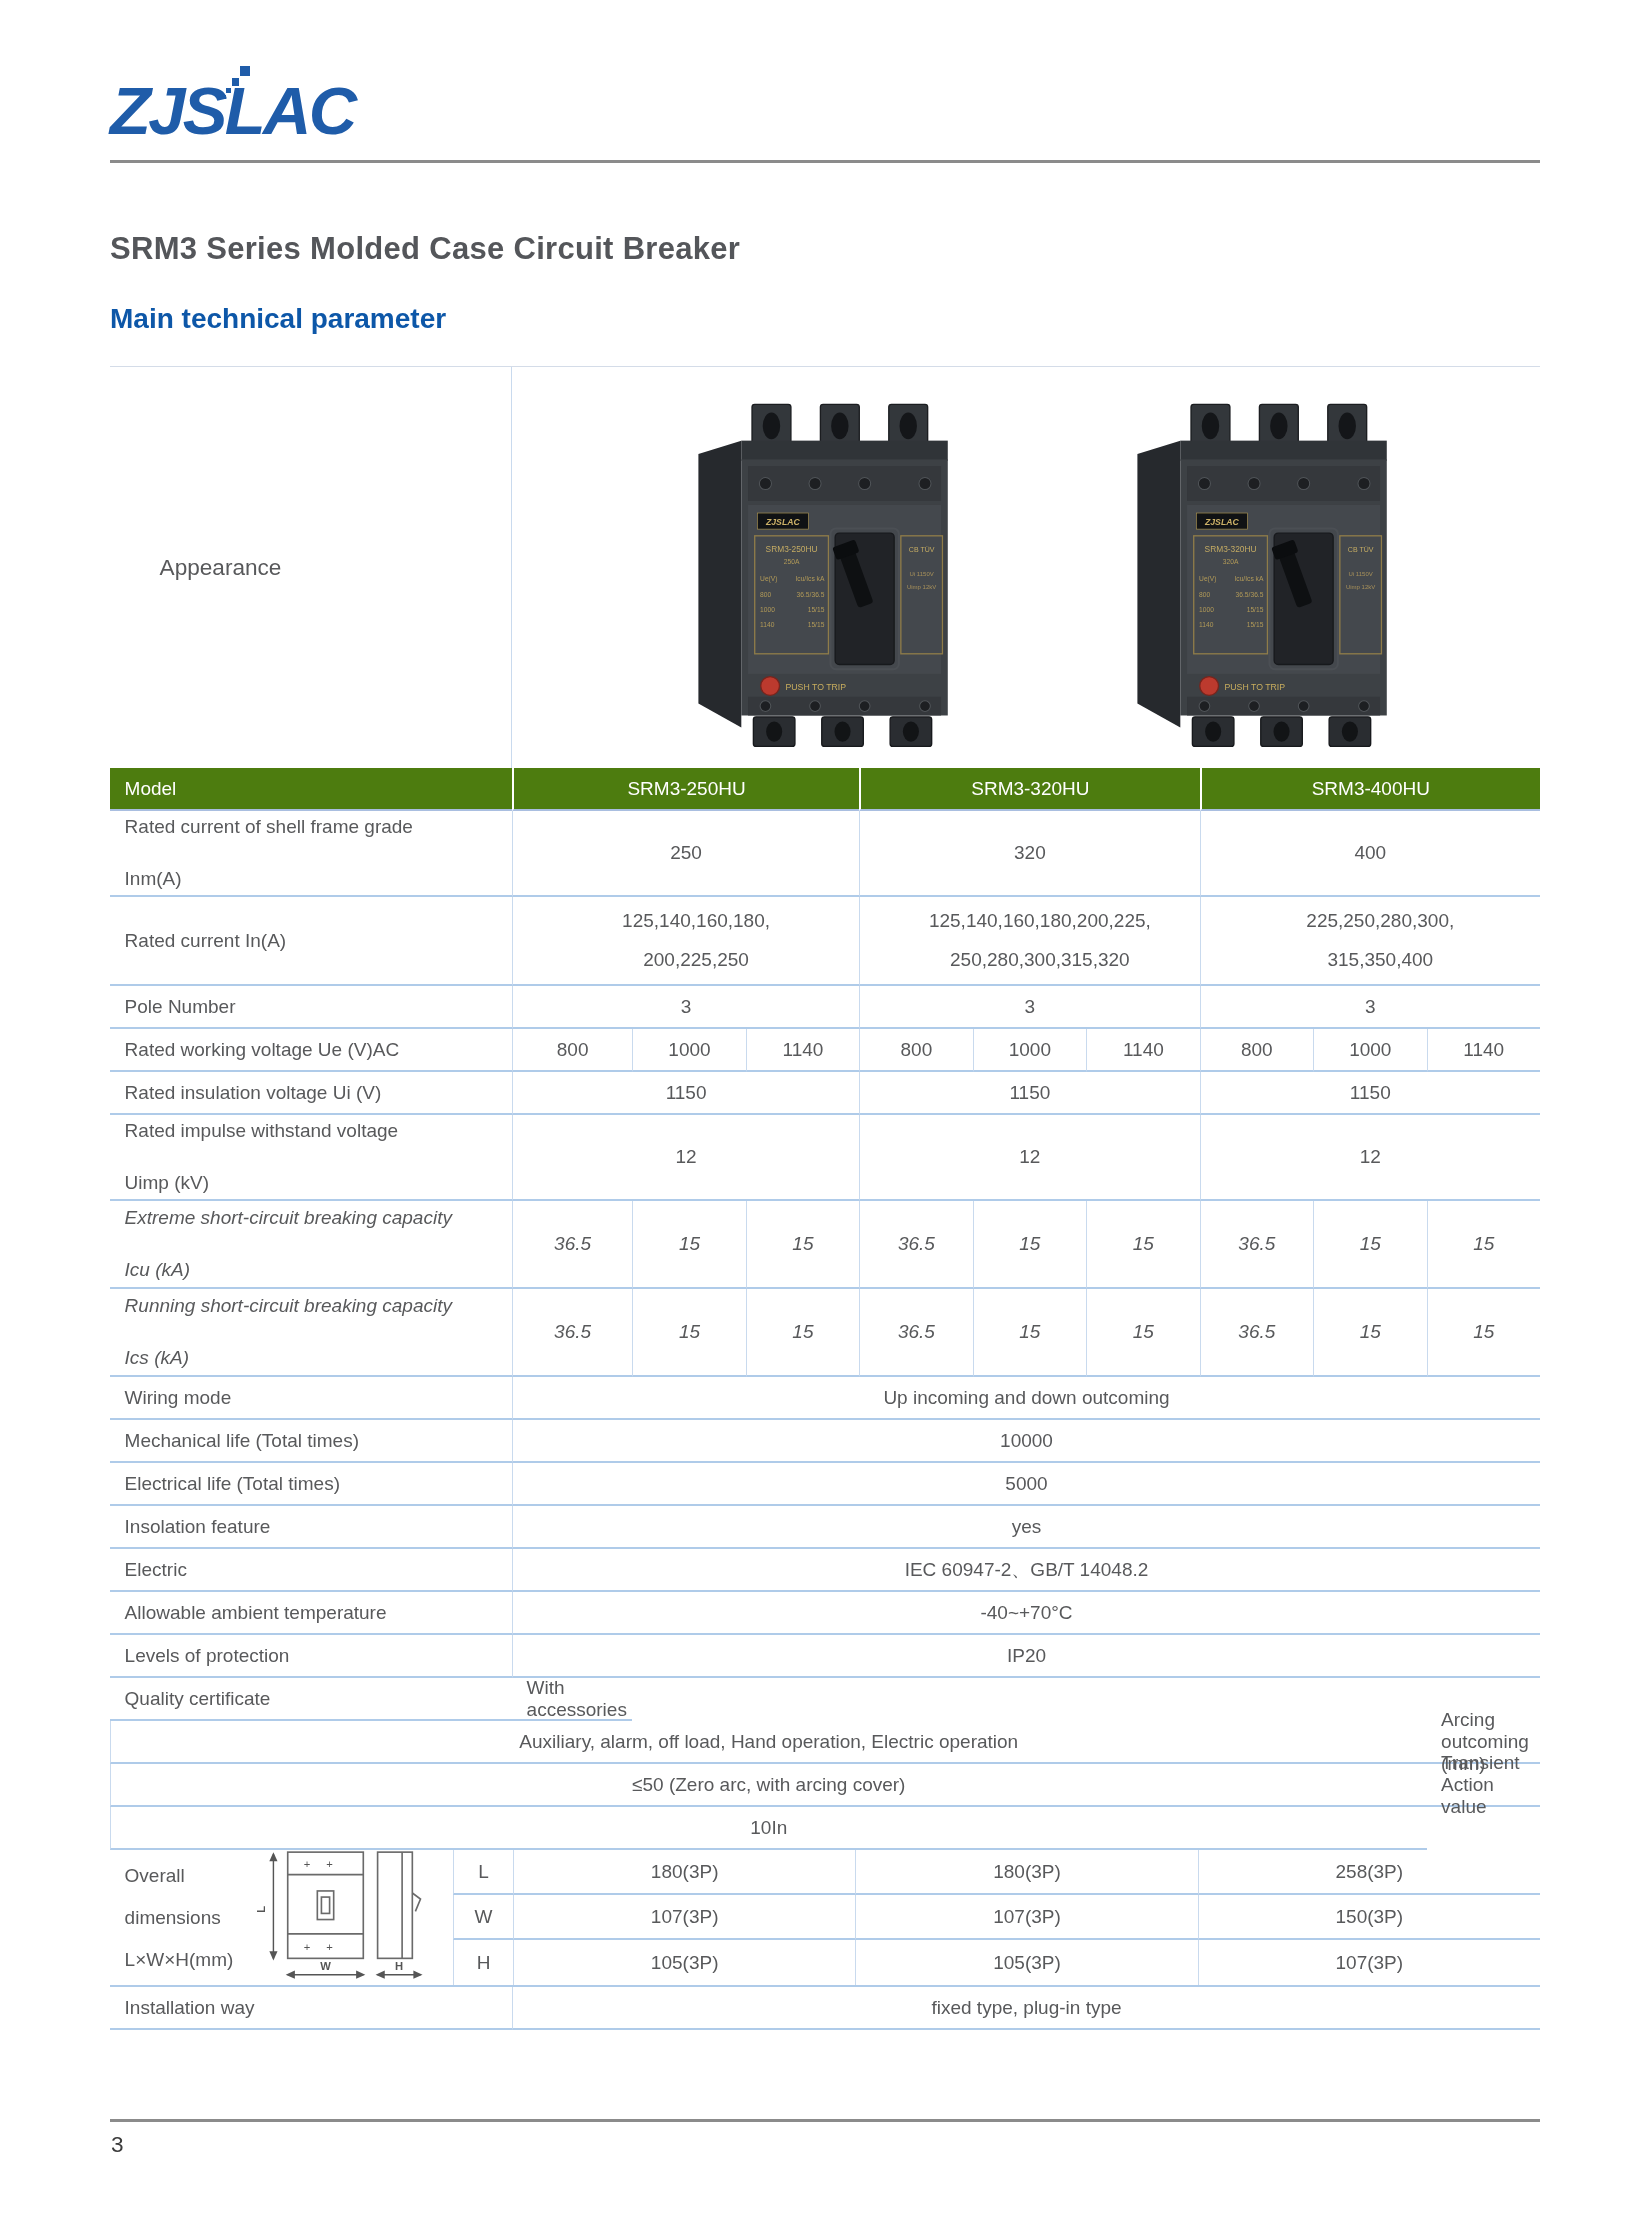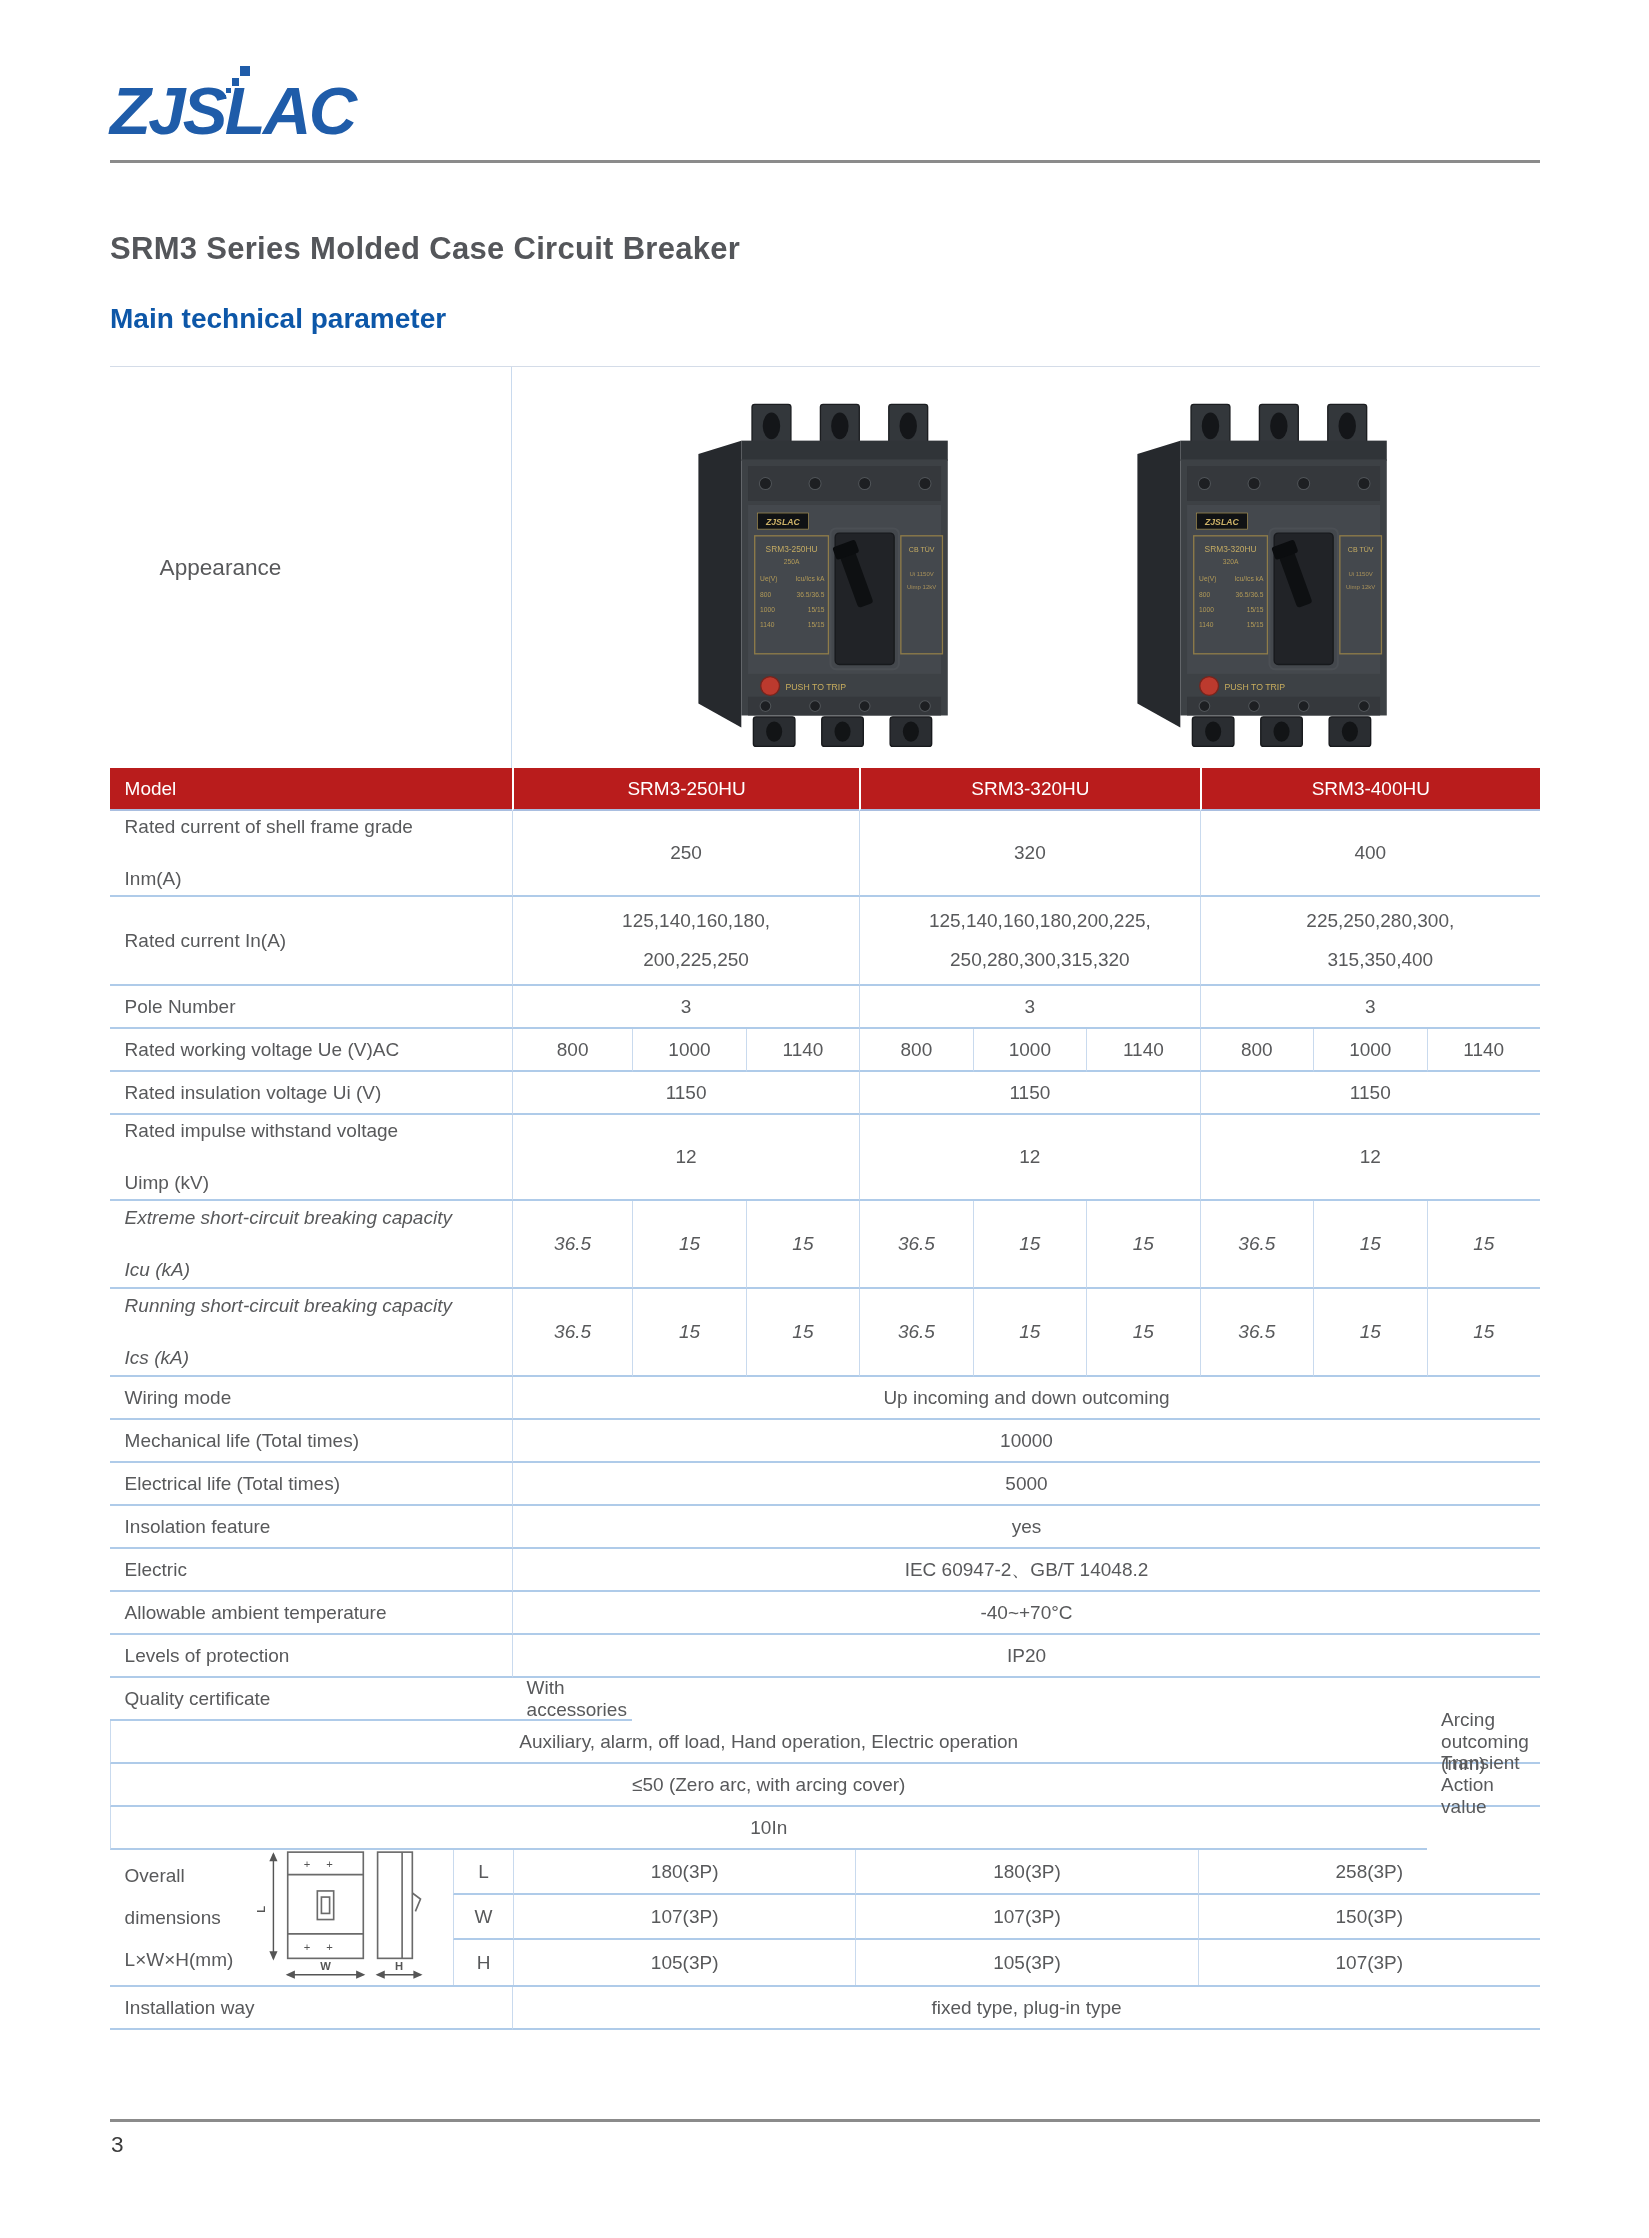--- a/index.html
+++ b/index.html
@@ -25,21 +25,21 @@
   
   .appr{margin-top:31px;display:flex;border-top:1.3px solid #D4DCE8;height:402px;box-sizing:border-box;}
   .appr-label{width:402px;box-sizing:border-box;border-right:1.3px solid #C9DAEE;display:flex;
               align-items:center;justify-content:center;padding-right:180px;font-size:22.6px;color:#58595B;}
   .appr-imgs{flex:1;display:flex;align-items:center;justify-content:center;gap:143px;}
   .breaker{width:296px;height:362px;}
 
   
   .tbl{width:1430px;display:grid;grid-template-columns:402px repeat(9,1fr);
        font-size:19px;color:#58595B;}
-  .th{background:#b91c1c;color:#ffffff;height:43px;display:flex;align-items:center;
+  .th{background:#4d7c0f;color:#ffffff;height:43px;display:flex;align-items:center;
       justify-content:center;border-bottom:2px solid #A9BEE0;box-sizing:border-box;}
   .thm{grid-column:span 1;justify-content:flex-start;padding-left:14.6px;}
   .thc{grid-column:span 3;border-left:2px solid #ffffff;}
 
   .lb{grid-column:span 1;display:flex;flex-direction:column;justify-content:center;
       padding-left:14.6px;padding-right:5.3px;box-sizing:border-box;
       border-bottom:2.7px solid #AFCBE9;text-align:left;}
   .lb2{gap:30px;}
   .cell{display:flex;align-items:center;justify-content:center;text-align:center;
         border-bottom:2.7px solid #AFCBE9;border-left:1.3px solid #C9DAEE;box-sizing:border-box;}

